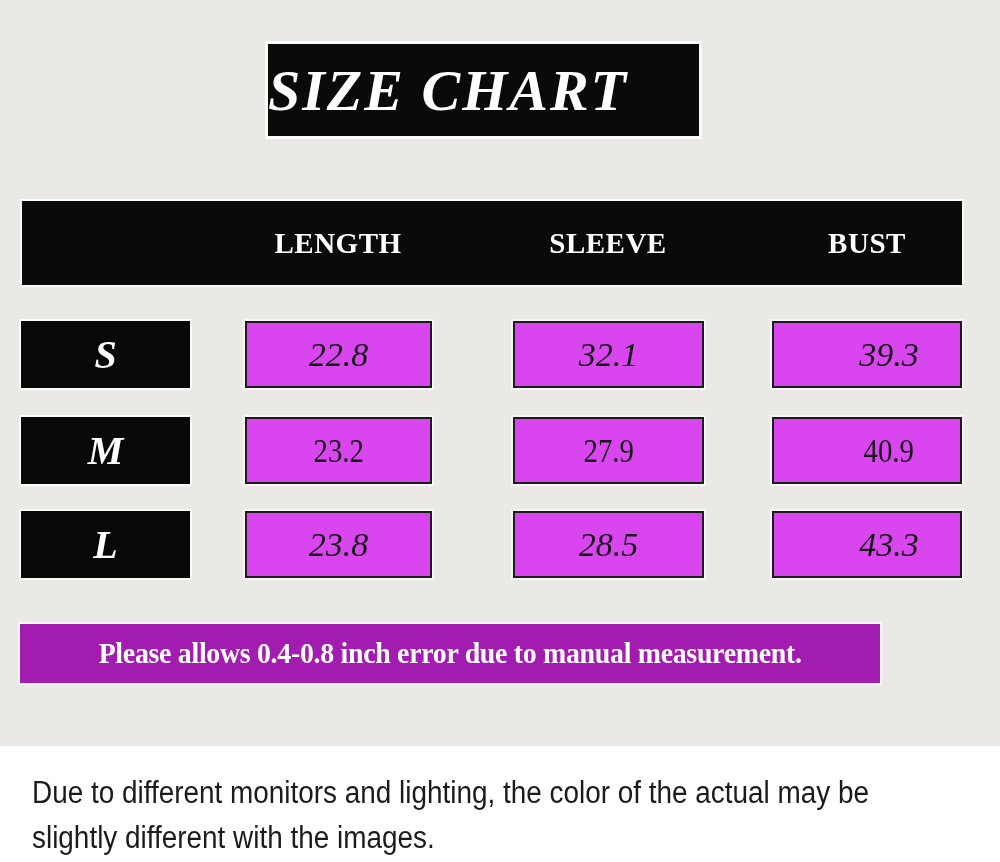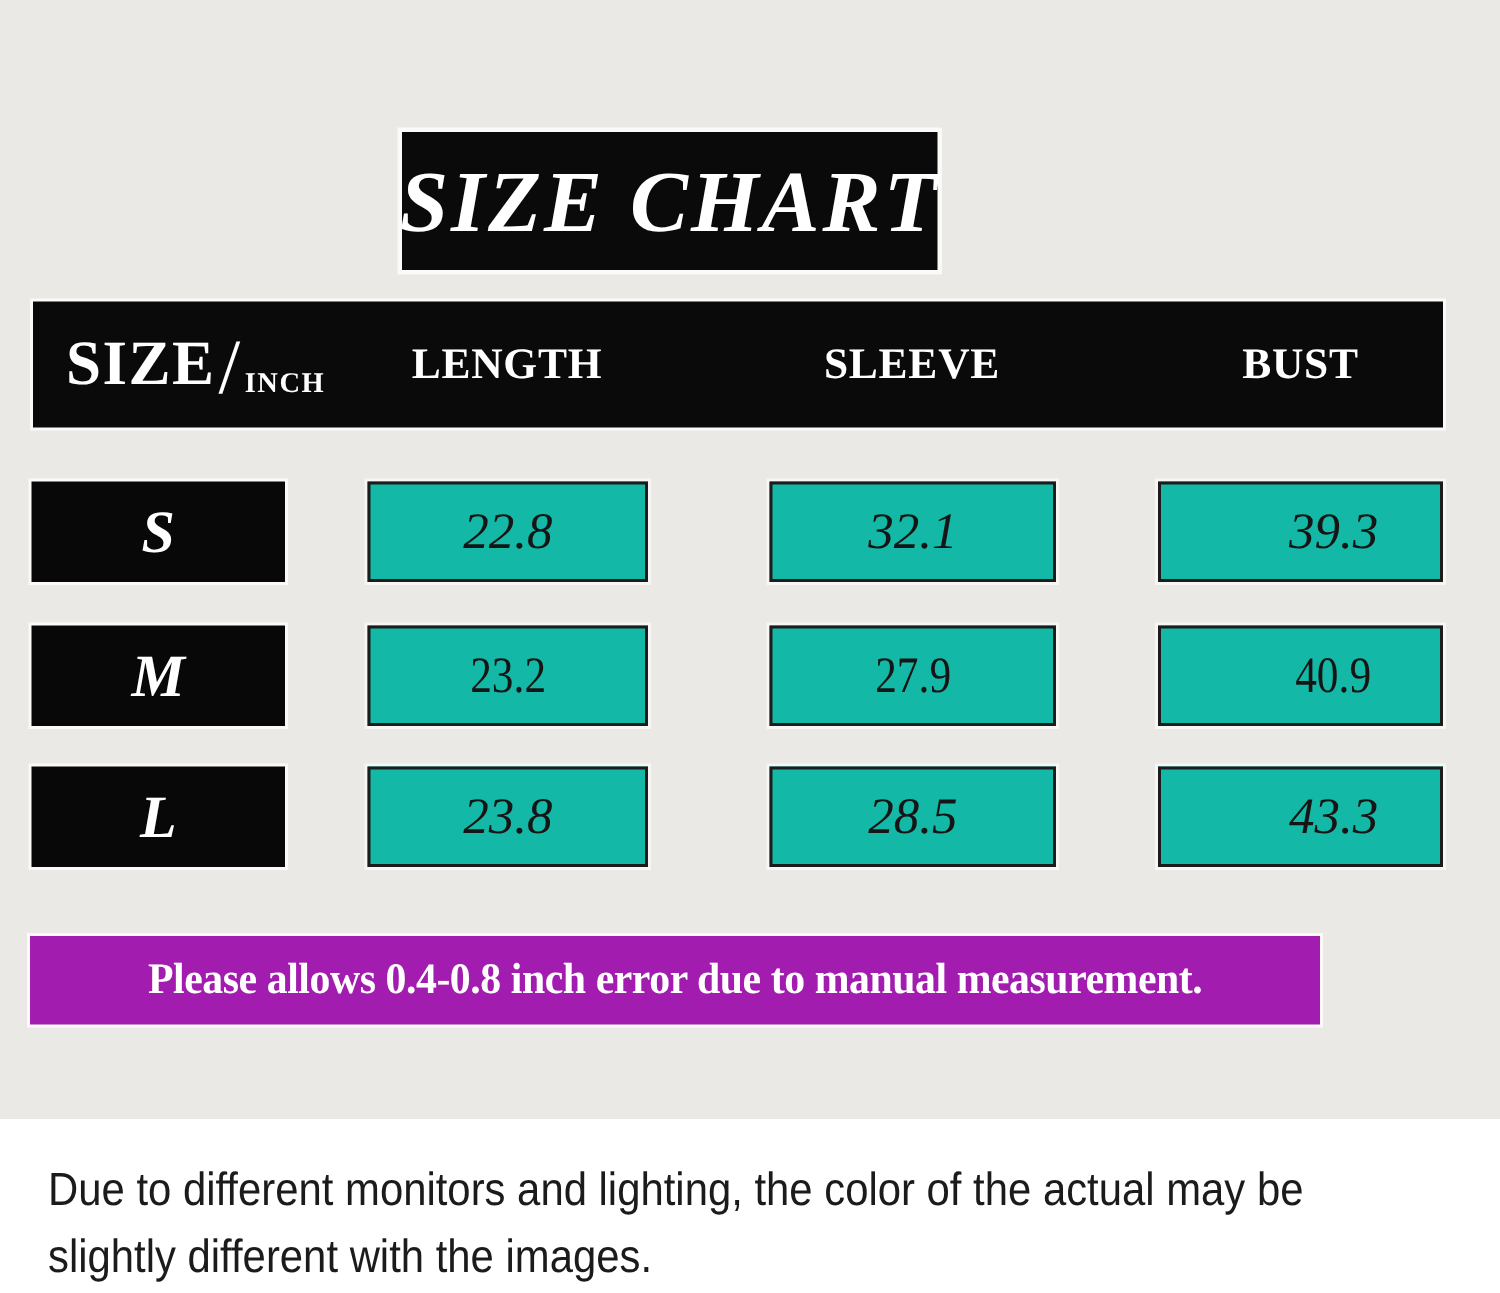--- a/index.html
+++ b/index.html
@@ -6,23 +6,23 @@
   .canvas{
     position:relative;width:1000px;height:862px;background:#ffffff;
     overflow:hidden;font-family:"Liberation Serif", serif;
   }
   .panel{
     position:absolute;left:0;top:0;width:1000px;height:746px;
     background:#ebe9e6;
   }
   
   .title-box{
-    position:absolute;left:268px;top:44px;width:357px;height:92px;
+    position:absolute;left:268px;top:44px;width:431px;height:92px;
     background:#0a0a0a;box-shadow:0 0 0 3px #fbfaf8;
-    display:flex;align-items:center;justify-content:center;margin-top:44px;
+    display:flex;align-items:center;justify-content:flex-start;
   }
   .title-text{
     color:#ffffff;font-style:italic;font-weight:bold;font-size:58px;
     letter-spacing:2px;white-space:nowrap;
   }
   
   .header-bar{
     position:absolute;left:22px;top:201px;width:940px;height:84px;
     background:#0a0a0a;box-shadow:0 0 0 2px #fbfaf8;
   }
@@ -44,21 +44,21 @@
   
   .r0{top:321px;} .r1{top:417px;} .r2{top:511px;}
   .cell{position:absolute;height:67px;display:flex;align-items:center;justify-content:center;}
   .size-cell{
     left:21px;width:169px;background:#080808;box-shadow:0 0 0 2px #fbfaf8;
   }
   .size-letter{
     color:#ffffff;font-size:40px;font-weight:bold;font-style:italic;
   }
   .val-cell{
-    background:#14b8a6;border:2px solid #1c1c1c;box-shadow:0 0 0 2px #f7f6f4;
+    background:#d946ef;border:2px solid #1c1c1c;box-shadow:0 0 0 2px #f7f6f4;
     box-sizing:border-box;
     font-family:Liberation Serif, serif;
   }
   .c-length{left:245px;width:187px;}
   .c-sleeve{left:513px;width:191px;}
   .c-bust{left:772px;width:190px;padding-left:44px;}
   .val-text{color:#151515;font-size:34px;display:inline-block;}
   .row-s .val-text{font-style:italic;}
   .row-m .val-text{font-style:normal;transform:scaleX(0.85);}
   .row-l .val-text{font-style:italic;}
@@ -88,25 +88,20 @@
 <body>
 
 <div class="canvas">
   <div class="panel">
 
     <div class="title-box">
       <span class="title-text">SIZE CHART</span>
     </div>
 
     <div class="header-bar">
-      <div class="size-unit">
-        <span class="sz">SIZE</span>
-          <span class="slash">/</span>
-          <span class="inch">INCH</span>
-      </div>
       <div class="col-h col-length">LENGTH</div>
       <div class="col-h col-bust">BUST</div>
       <div class="col-h col-sleeve">SLEEVE</div>
     </div>
 
     <div class="row-s">
       <div class="cell size-cell r0">
         <span class="size-letter">S</span>
       </div>
       <div class="cell val-cell c-length r0">

